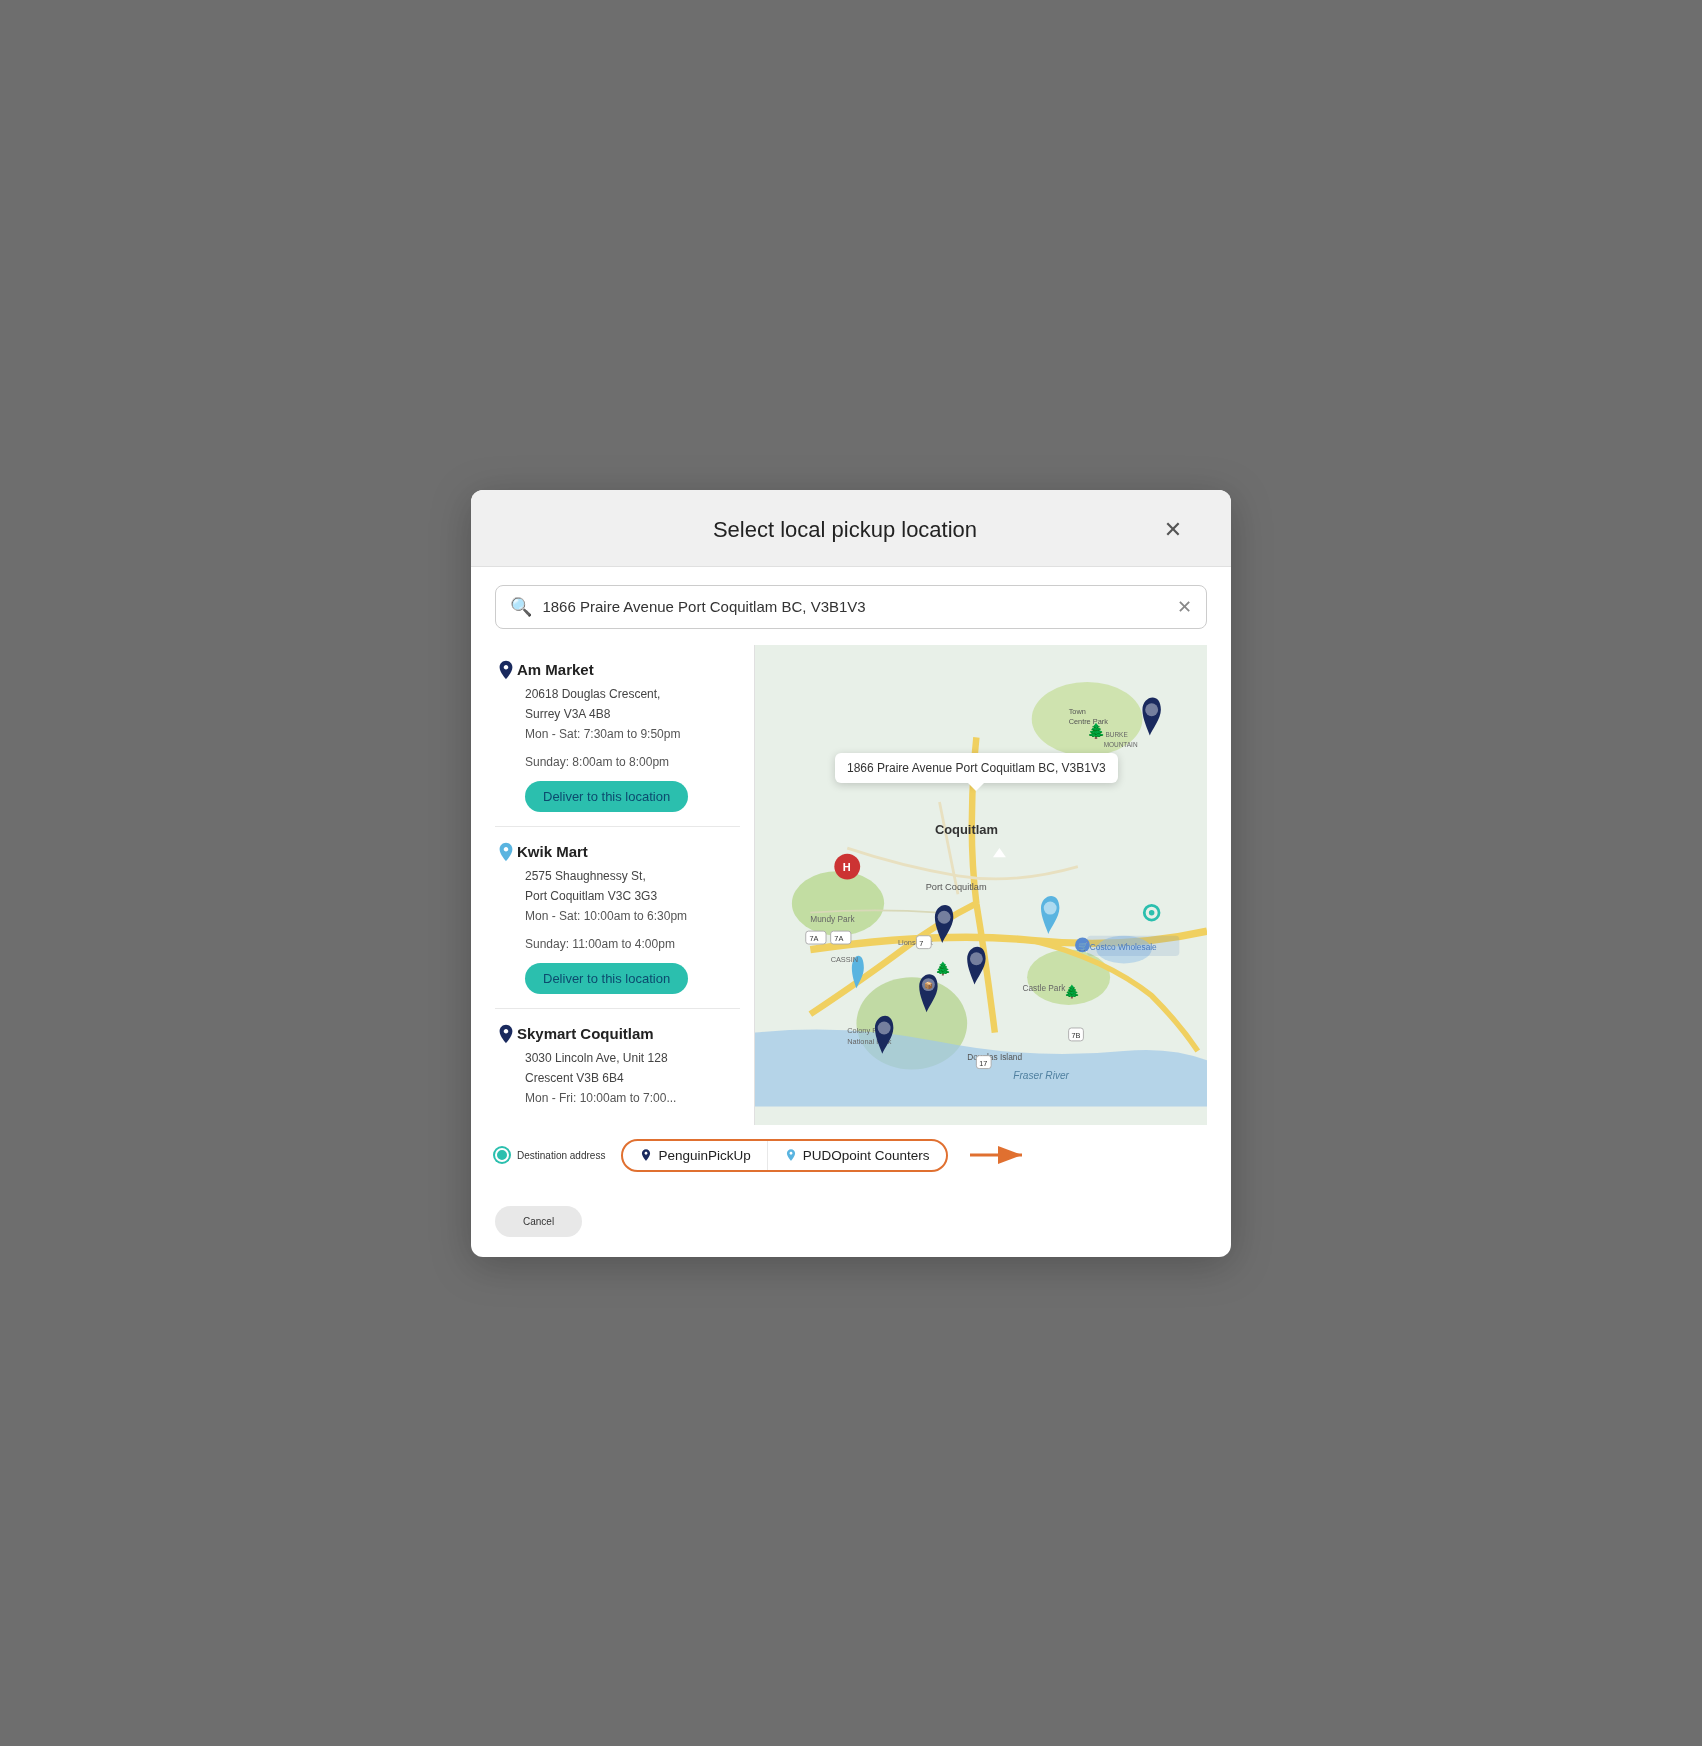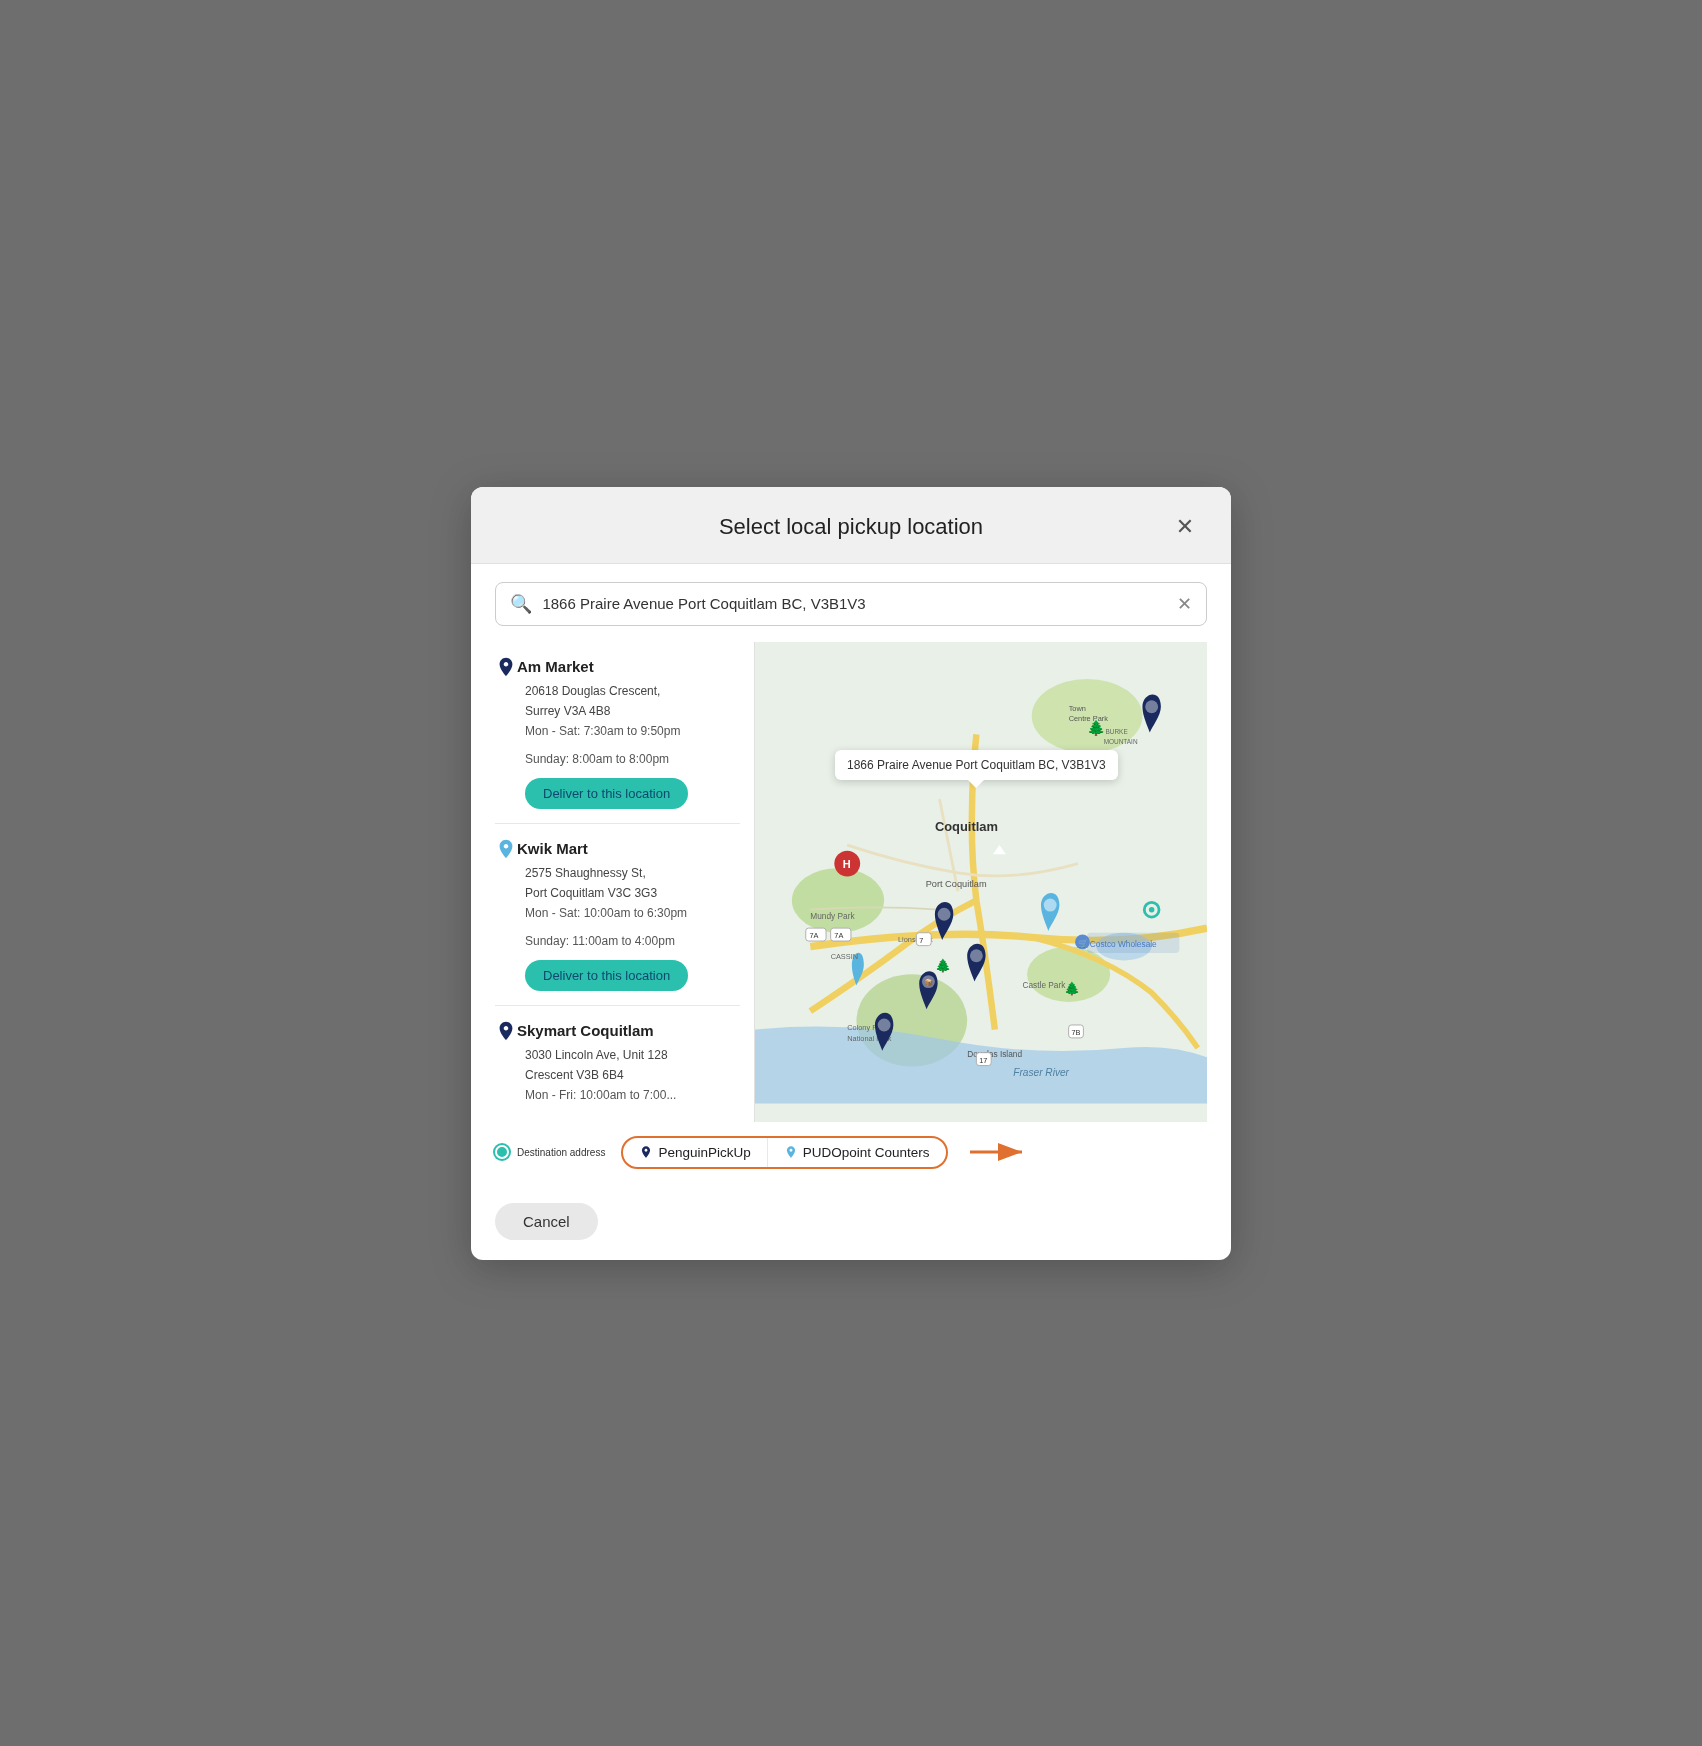--- a/index.html
+++ b/index.html
@@ -22,21 +22,21 @@
     .modal {
       background: #fff;
       border-radius: 12px;
       width: 760px;
       max-width: 98vw;
       box-shadow: 0 8px 40px rgba(0,0,0,0.25);
       overflow: hidden;
     }
     .modal-header {
       background: #f0f0f0;
-      padding: 22px 28px 18px 28px;
+      padding: 22px 40px 18px 28px;
       display: flex;
       align-items: center;
       justify-content: space-between;
       border-bottom: 1px solid #e0e0e0;
       gap: 20px;
     }
     .modal-title {
       font-size: 22px;
       font-weight: 500;
       color: #222;
@@ -249,21 +249,21 @@
     .modal-footer {
       padding: 14px 24px 20px 24px;
       display: flex;
       align-items: center;
     }
     .cancel-btn {
       background: #e8e8e8;
       border: none;
       border-radius: 20px;
       padding: 10px 28px;
-      font-size: 15px;
+      font-size: 10px;
       color: #333;
       cursor: pointer;
     }
   </style>
 </head>
 <body>
 
 <div class="modal-overlay">
   <div class="modal">
 

